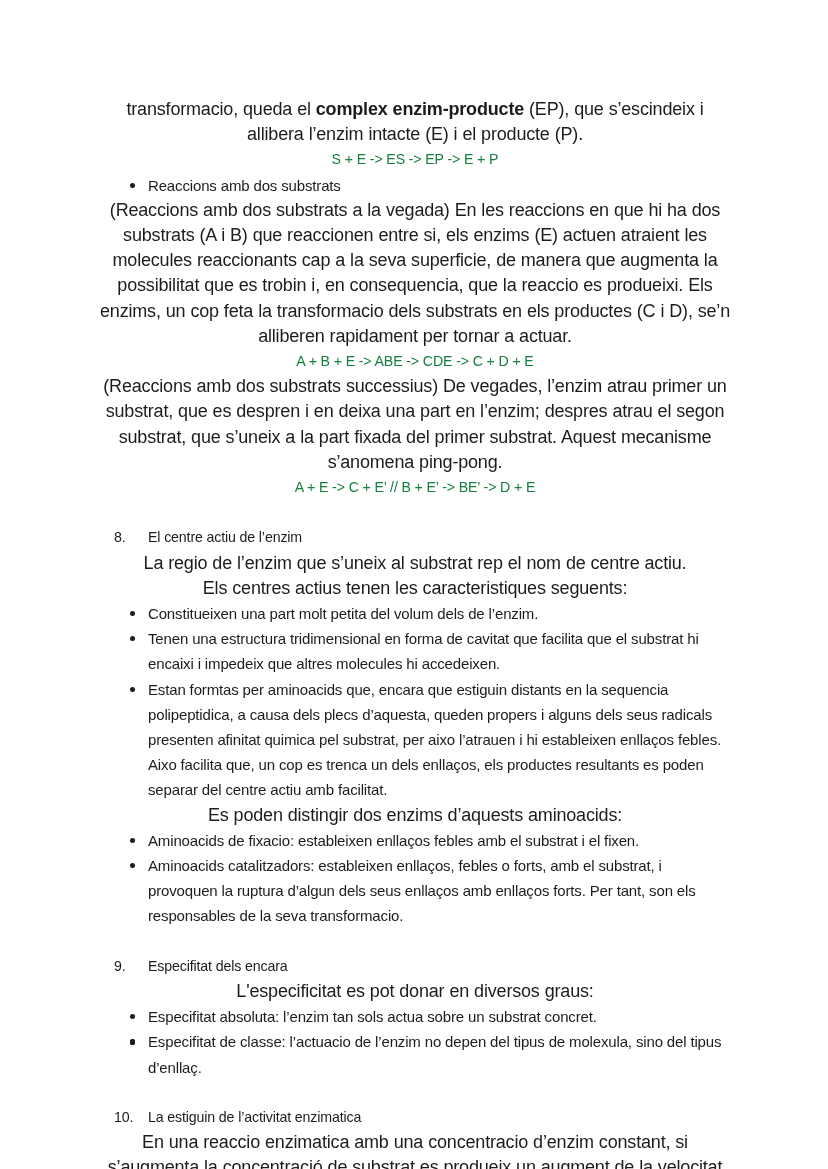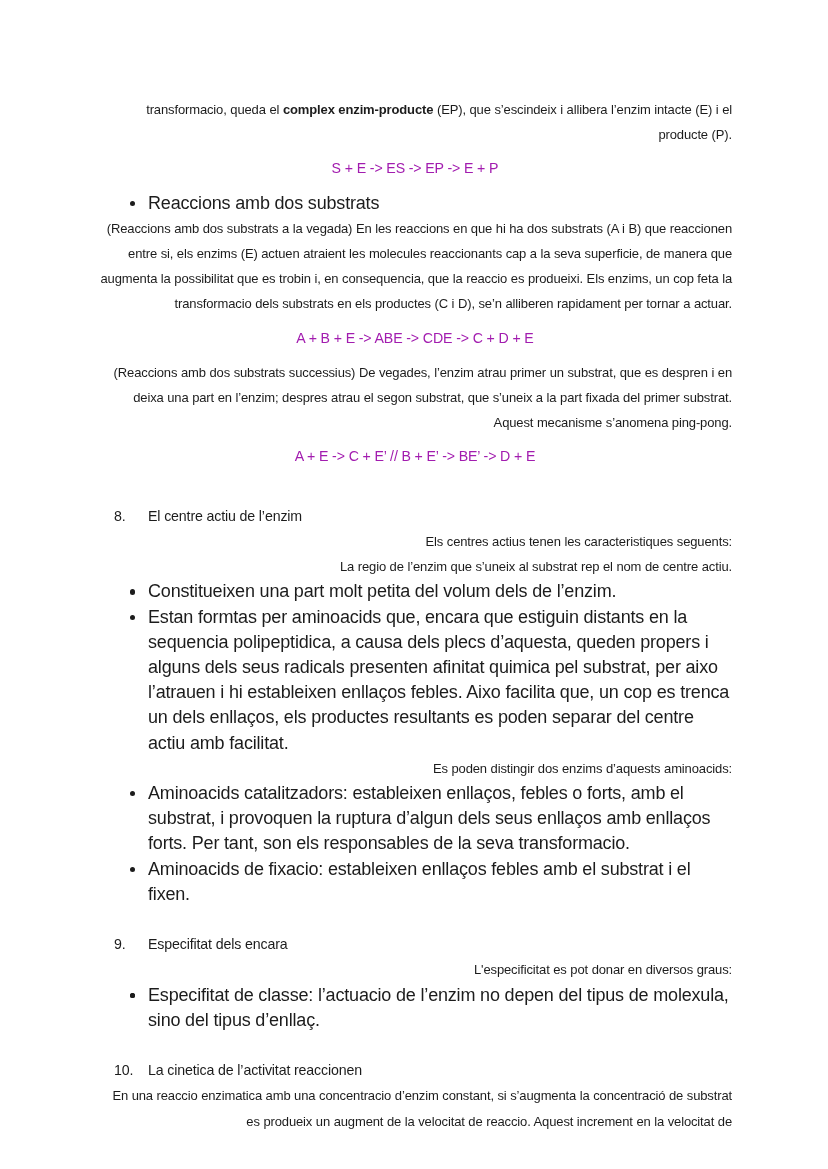--- a/index.html
+++ b/index.html
@@ -19,50 +19,50 @@
     color: #1c1c1c;
     -webkit-font-smoothing: antialiased;
   }
   .doc-body {
     position: absolute;
     left: 98px;
     top: 97px;
     width: 634px;
   }
   .para {
-    font-size: 13px;
+    font-size: 18px;
     line-height: 25.2px;
-    text-align: right;
+    text-align: center;
     margin: 0;
     color: #1c1c1c;
     letter-spacing: -0.01em;
     word-spacing: 0.01em;
   }
   .para b, .bold {
     font-weight: bold;
   }
   .equation {
     font-size: 14.2px;
     line-height: 25.2px;
     text-align: center;
-    margin: 9px;
-    color: #a21caf;
+    margin: 0;
+    color: #15803d;
     letter-spacing: -0.01em;
   }
   .spacer {
     height: 25.2px;
   }
   .bullet-list {
     list-style: none;
     margin: 0;
     padding: 0;
   }
   .bullet-item {
     position: relative;
-    font-size: 18px;
+    font-size: 15px;
     line-height: 25.2px;
     padding-left: 50px;
     color: #1c1c1c;
     letter-spacing: -0.01em;
   }
   .bullet-item .dot {
     position: absolute;
     left: 32px;
     top: 10px;
     width: 5.2px;
@@ -107,48 +107,50 @@
     <p class="equation">A + B + E -&gt; ABE -&gt; CDE -&gt; C + D + E</p>
 
     <p class="para">(Reaccions amb dos substrats successius) De vegades, l’enzim atrau primer un substrat, que es despren i en deixa una part en l’enzim; despres atrau el segon substrat, que s’uneix a la part fixada del primer substrat. Aquest mecanisme s’anomena ping-pong.</p>
 
     <p class="equation">A + E -&gt; C + E’ // B + E’ -&gt; BE’ -&gt; D + E</p>
 
     <div class="spacer"></div>
 
     <div class="numbered-heading"><span class="num">8.</span><span>El centre actiu de l’enzim</span></div>
 
+    <p class="para">La regio de l’enzim que s’uneix al substrat rep el nom de centre actiu.</p>
+
     <p class="para">Els centres actius tenen les caracteristiques seguents:</p>
-
-    <p class="para">La regio de l’enzim que s’uneix al substrat rep el nom de centre actiu.</p>
 
     <ul class="bullet-list">
       <li class="bullet-item"><span class="dot"></span><span>Constitueixen una part molt petita del volum dels de l’enzim.</span></li>
+      <li class="bullet-item"><span class="dot"></span><span>Tenen una estructura tridimensional en forma de cavitat que facilita que el substrat hi encaixi i impedeix que altres molecules hi accedeixen.</span></li>
       <li class="bullet-item"><span class="dot"></span><span>Estan formtas per aminoacids que, encara que estiguin distants en la sequencia polipeptidica, a causa dels plecs d’aquesta, queden propers i alguns dels seus radicals presenten afinitat quimica pel substrat, per aixo l’atrauen i hi estableixen enllaços febles. Aixo facilita que, un cop es trenca un dels enllaços, els productes resultants es poden separar del centre actiu amb facilitat.</span></li>
     </ul>
 
     <p class="para">Es poden distingir dos enzims d’aquests aminoacids:</p>
 
     <ul class="bullet-list">
+      <li class="bullet-item"><span class="dot"></span><span>Aminoacids de fixacio: estableixen enllaços febles amb el substrat i el fixen.</span></li>
       <li class="bullet-item"><span class="dot"></span><span>Aminoacids catalitzadors: estableixen enllaços, febles o forts, amb el substrat, i provoquen la ruptura d’algun dels seus enllaços amb enllaços forts. Per tant, son els responsables de la seva transformacio.</span></li>
-      <li class="bullet-item"><span class="dot"></span><span>Aminoacids de fixacio: estableixen enllaços febles amb el substrat i el fixen.</span></li>
     </ul>
 
     <div class="spacer"></div>
 
     <div class="numbered-heading"><span class="num">9.</span><span>Especifitat dels encara</span></div>
 
 
     <p class="para">L'especificitat es pot donar en diversos graus:</p>
 
     <ul class="bullet-list">
+      <li class="bullet-item"><span class="dot"></span><span>Especifitat absoluta: l’enzim tan sols actua sobre un substrat concret.</span></li>
       <li class="bullet-item"><span class="dot"></span></li>
       <li class="bullet-item"><span class="dot"></span><span>Especifitat de classe: l’actuacio de l’enzim no depen del tipus de molexula, sino del tipus d’enllaç.</span></li>
     </ul>
 
     <div class="spacer"></div>
 
-    <div class="numbered-heading"><span class="num">10.</span><span>La cinetica de l’activitat reaccionen</span></div>
+    <div class="numbered-heading"><span class="num">10.</span><span>La estiguin de l’activitat enzimatica</span></div>
 
     <p class="para">En una reaccio enzimatica amb una concentracio d’enzim constant, si s’augmenta la concentració de substrat es produeix un augment de la velocitat de reaccio. Aquest increment en la velocitat de</p>
 
   </div>
 </div>
 
 </body></html>

